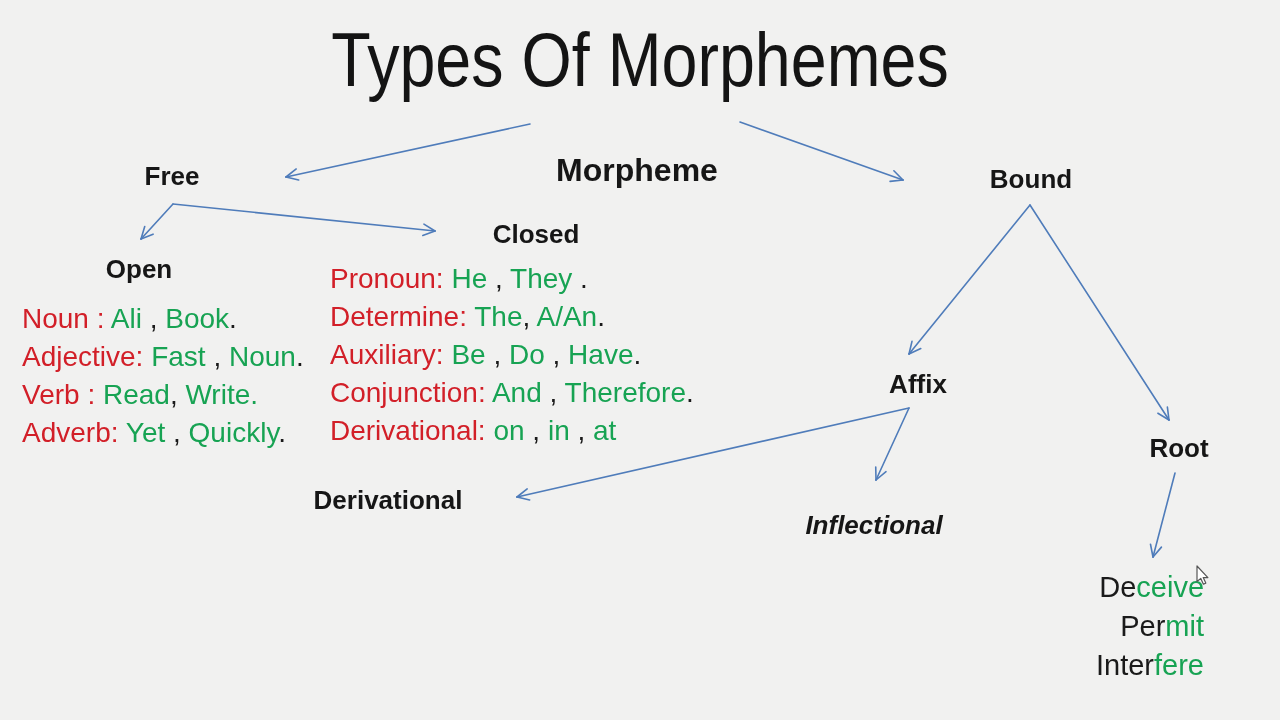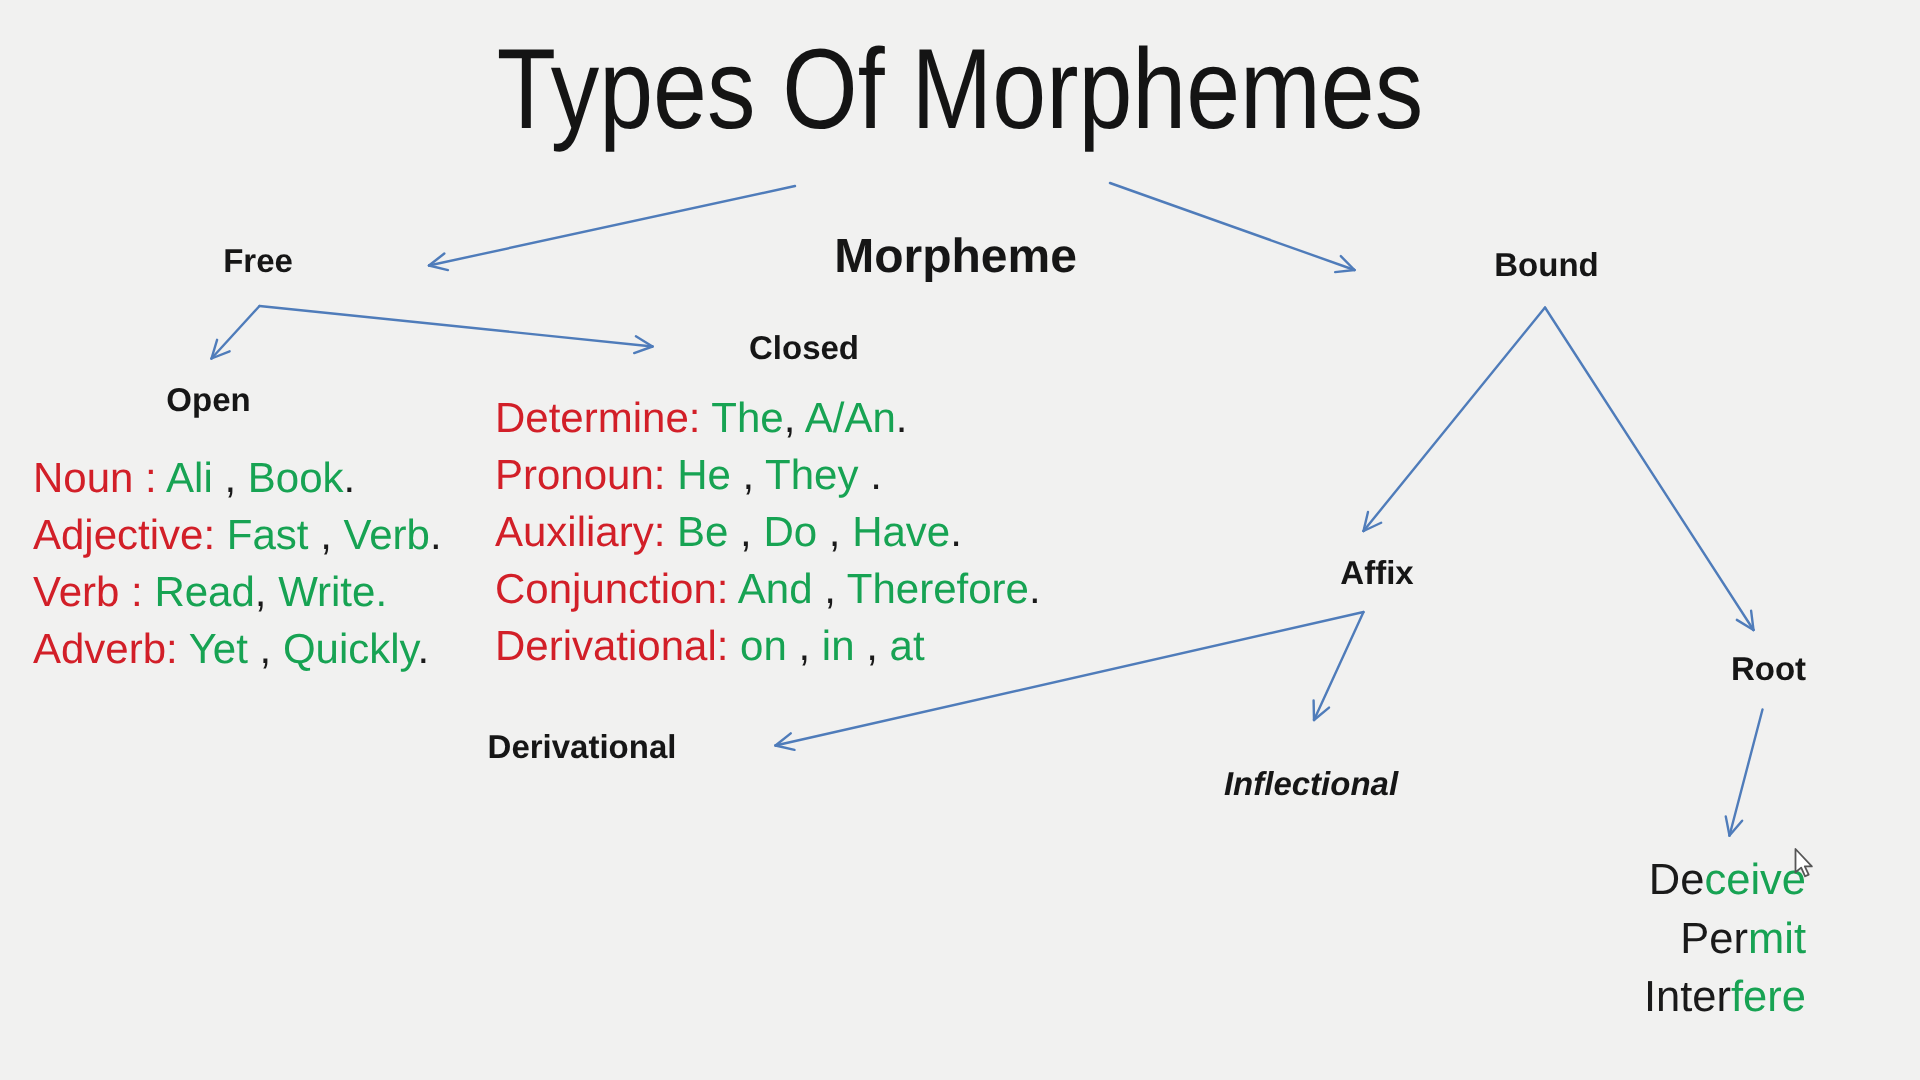--- a/index.html
+++ b/index.html
@@ -10,21 +10,21 @@
     padding-left:40px;
   }
   #arrow-layer{position:absolute;left:0;top:0;width:1280px;height:720px;}
   .title{
     position:absolute;left:0;top:22px;width:1280px;text-align:center;
     font-size:76px;line-height:1;color:#141414;
     transform:scaleX(0.85);transform-origin:50% 0;
     white-space:nowrap;
   }
   .node{
-    position:absolute;font-weight:bold;font-size:22px;line-height:1;
+    position:absolute;font-weight:bold;font-size:26px;line-height:1;
     color:#161616;white-space:nowrap;transform:translateX(-50%);
   }
   .node.morpheme{font-size:32px;margin-top:44px;}
   .examples{
     position:absolute;font-size:28px;line-height:38px;white-space:nowrap;
   }
   .examples .line{white-space:nowrap;}
   .root-examples{
     position:absolute;font-size:29px;line-height:39px;text-align:right;
     transform:translateX(-50%);white-space:nowrap;
@@ -94,28 +94,28 @@
   <div class="node" style="left:139px;top:256px;">Open</div>
   <div class="node" style="left:536px;top:221px;">Closed</div>
   <div class="node" style="left:1031px;top:166px;">Bound</div>
   <div class="node" style="left:918px;top:371px;">Affix</div>
   <div class="node" style="left:1179px;top:435px;">Root</div>
   <div class="node" style="left:388px;top:487px;">Derivational</div>
   <div class="node" style="left:874px;top:512px;font-style:italic;">Inflectional</div>
 
   <div class="examples" style="left:22px;top:300px;">
       <div class="line"><span class="seg-red">Noun : </span><span class="seg-green">Ali</span><span class="seg-black"> , </span><span class="seg-green">Book</span><span class="seg-black">.</span></div>
-      <div class="line"><span class="seg-red">Adjective: </span><span class="seg-green">Fast</span><span class="seg-black"> , </span><span class="seg-green">Verb</span><span class="seg-black">.</span></div>
+      <div class="line"><span class="seg-red">Adjective: </span><span class="seg-green">Fast</span><span class="seg-black"> , </span><span class="seg-green">Noun</span><span class="seg-black">.</span></div>
       <div class="line"><span class="seg-red">Verb : </span><span class="seg-green">Read</span><span class="seg-black">, </span><span class="seg-green">Write</span><span class="seg-green">.</span></div>
       <div class="line"><span class="seg-red">Adverb: </span><span class="seg-green">Yet</span><span class="seg-black"> , </span><span class="seg-green">Quickly</span><span class="seg-black">.</span></div>
     </div>
 
   <div class="examples" style="left:330px;top:260px;">
+      <div class="line"><span class="seg-red">Pronoun: </span><span class="seg-green">He</span><span class="seg-black"> , </span><span class="seg-green">They</span><span class="seg-black"> .</span></div>
       <div class="line"><span class="seg-red">Determine: </span><span class="seg-green">The</span><span class="seg-black">, </span><span class="seg-green">A/An</span><span class="seg-black">.</span></div>
-      <div class="line"><span class="seg-red">Pronoun: </span><span class="seg-green">He</span><span class="seg-black"> , </span><span class="seg-green">They</span><span class="seg-black"> .</span></div>
       <div class="line"><span class="seg-red">Auxiliary: </span><span class="seg-green">Be</span><span class="seg-black"> , </span><span class="seg-green">Do</span><span class="seg-black"> , </span><span class="seg-green">Have</span><span class="seg-black">.</span></div>
       <div class="line"><span class="seg-red">Conjunction: </span><span class="seg-green">And</span><span class="seg-black"> , </span><span class="seg-green">Therefore</span><span class="seg-black">.</span></div>
       <div class="line"><span class="seg-red">Derivational: </span><span class="seg-green">on</span><span class="seg-black"> , </span><span class="seg-green">in</span><span class="seg-black"> , </span><span class="seg-green">at</span></div>
     </div>
 
   <div class="root-examples" style="left:1150px;top:568px;">
       <div class="line"><span class="seg-black">De</span><span class="seg-green">ceive</span></div>
       <div class="line"><span class="seg-black">Per</span><span class="seg-green">mit</span></div>
       <div class="line"><span class="seg-black">Inter</span><span class="seg-green">fere</span></div>
     </div>

